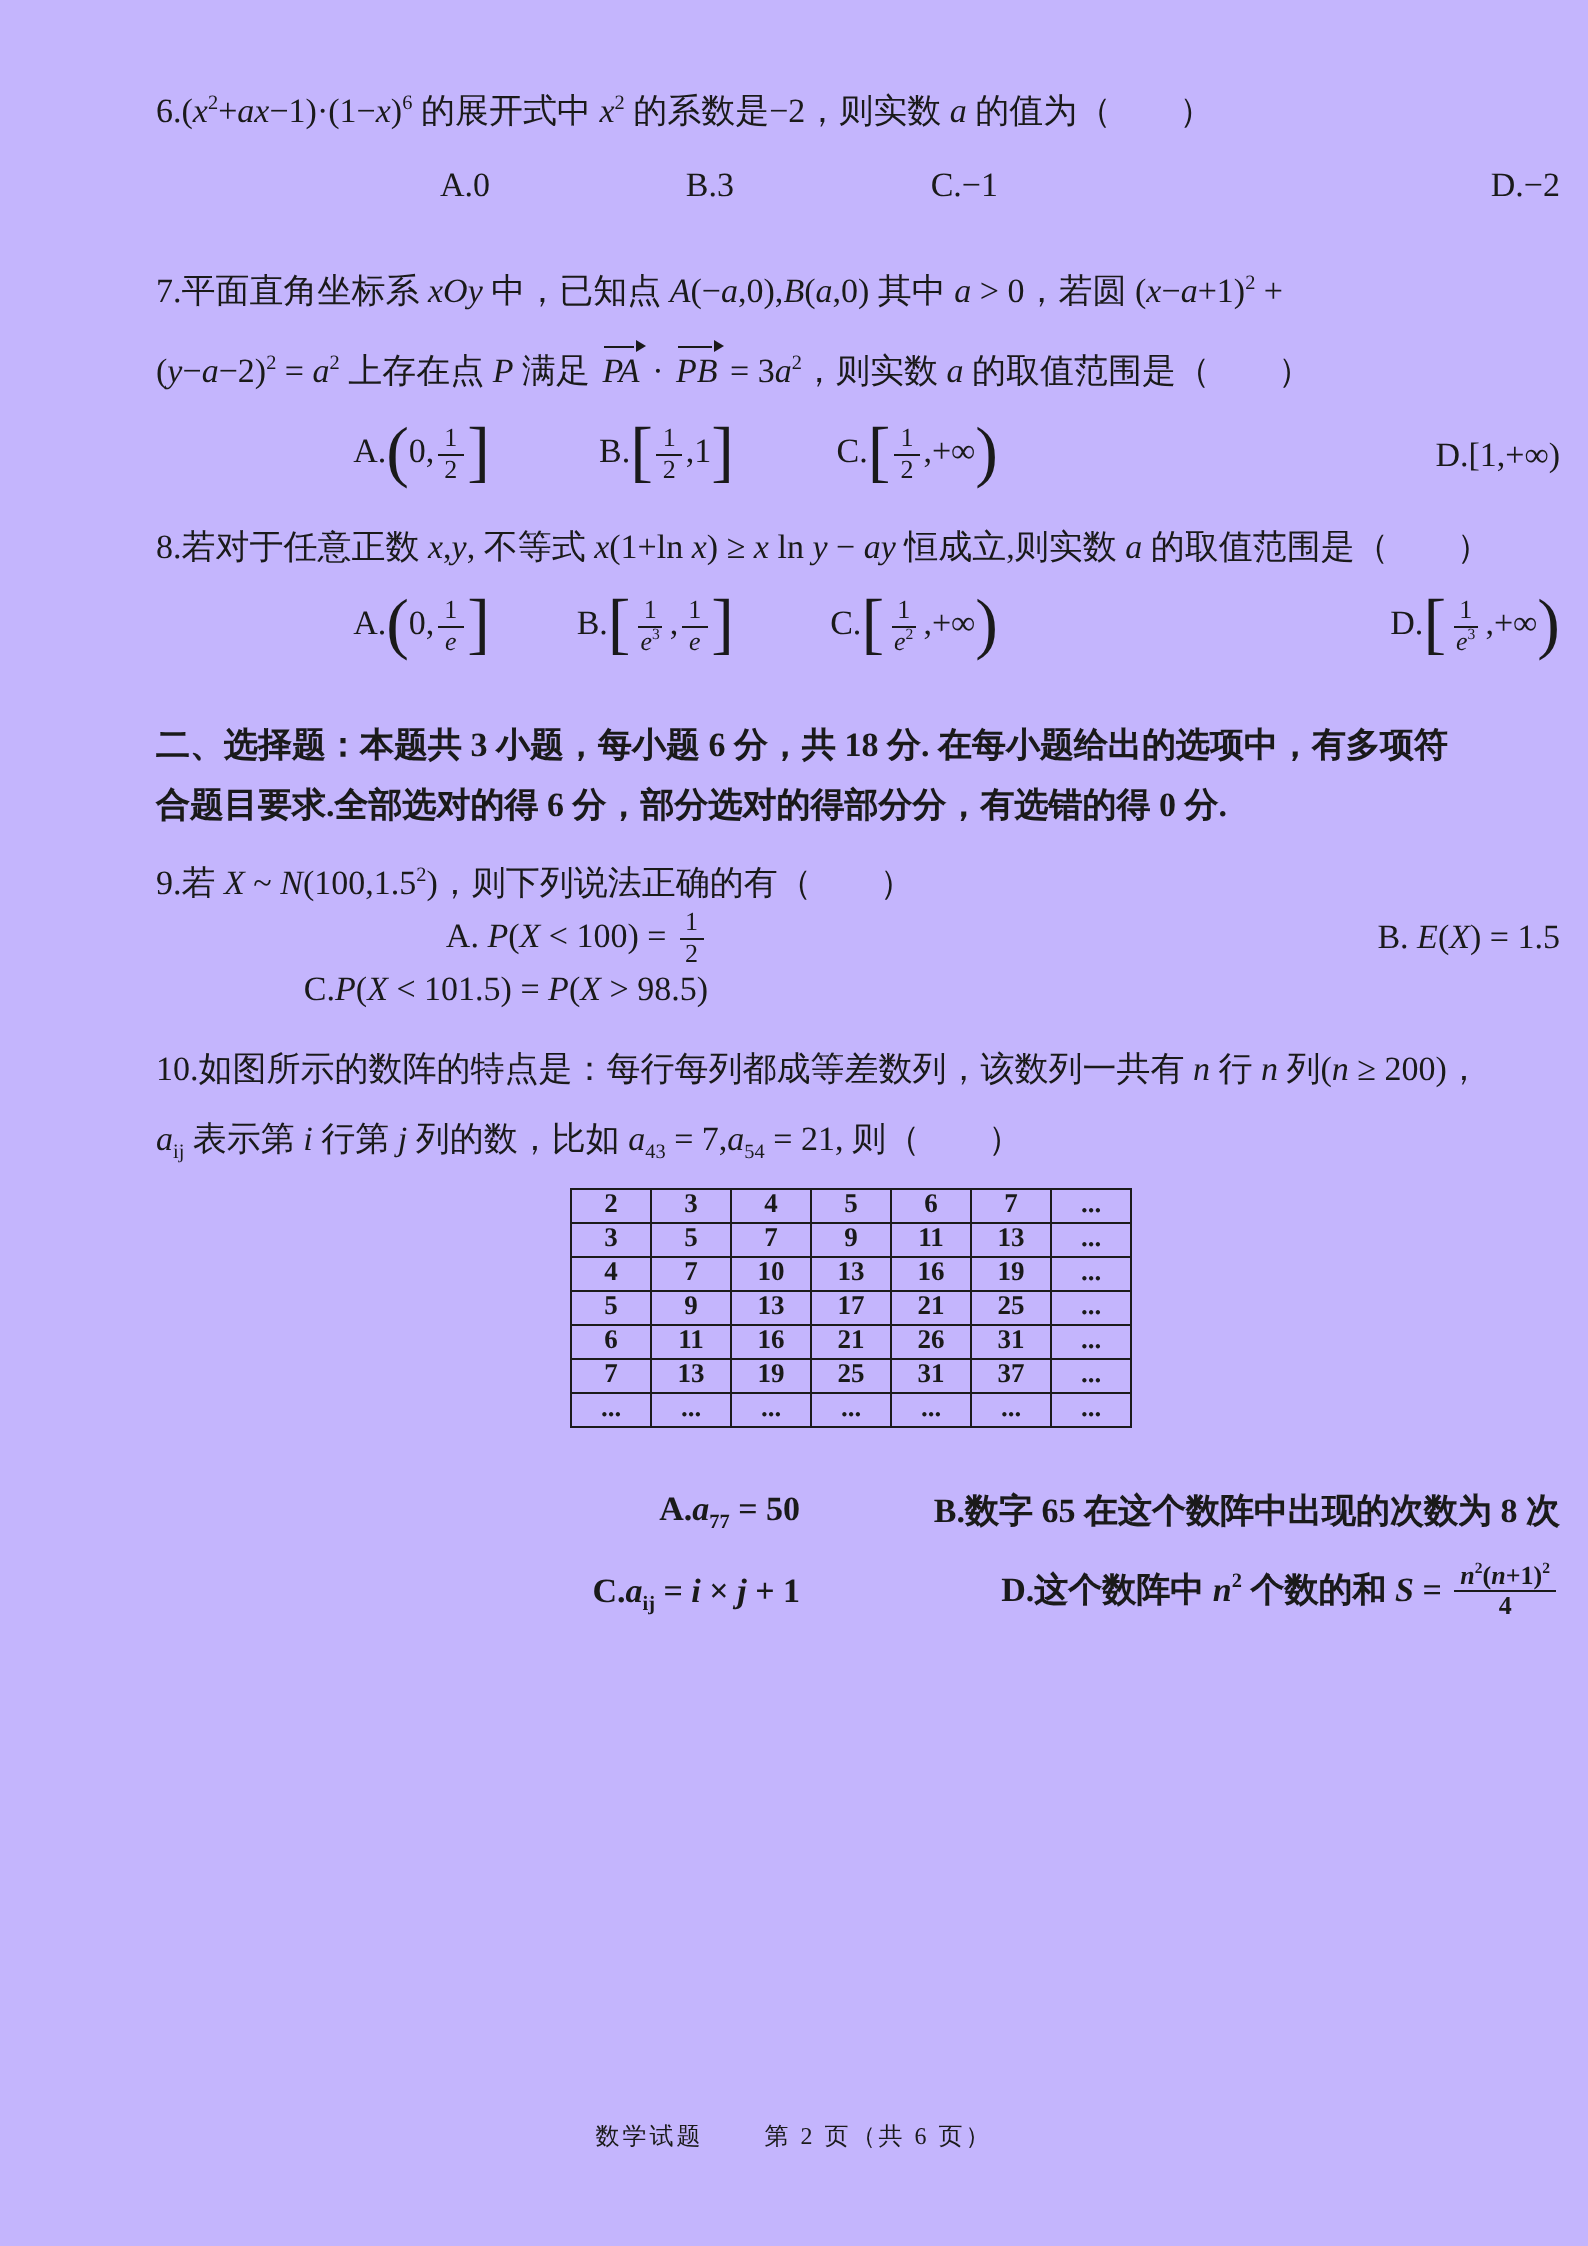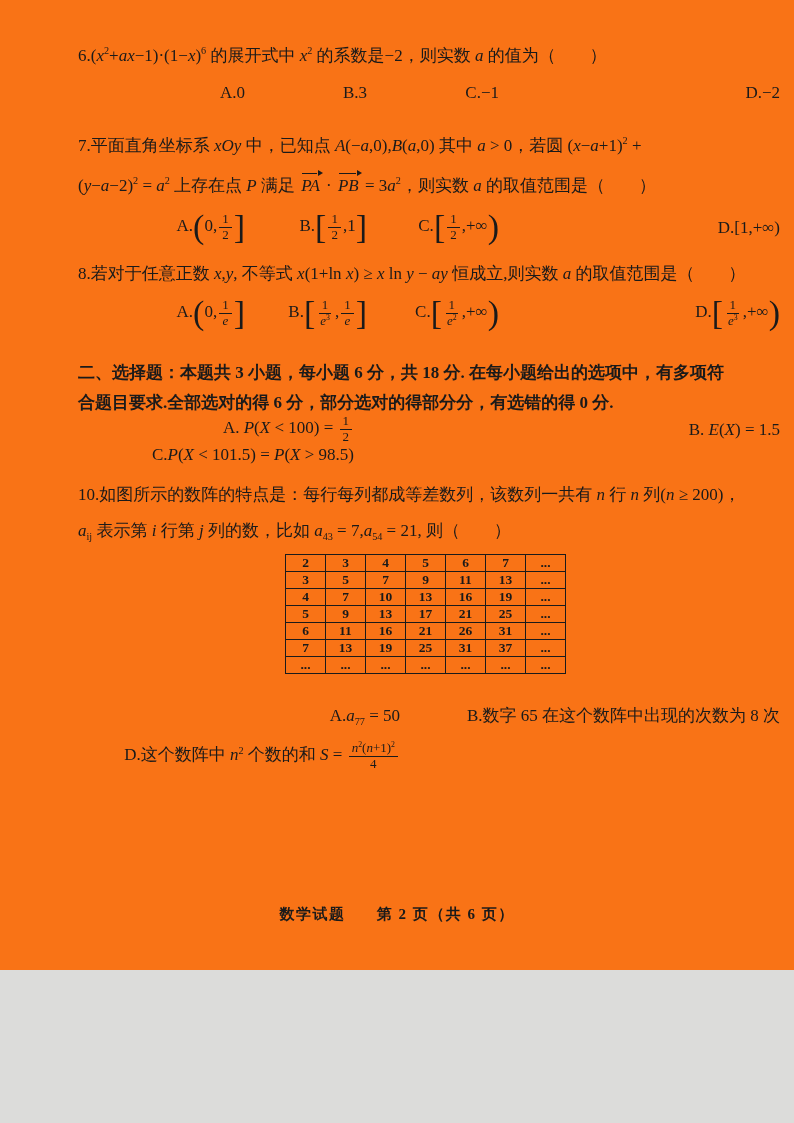--- a/index.html
+++ b/index.html
@@ -1,45 +1,45 @@
 <!DOCTYPE html>
 <html><head>
 <meta charset="utf-8">
 <style>
   html,body{margin:0;padding:0;background:#dcdcda;}
-  .page{width:794px;height:970px;position:relative;background:#f97316;
+  .page{width:794px;height:1123px;position:relative;background:#c4b5fd;
         font-family:"Liberation Serif","DejaVu Serif",serif;color:#1a1a1a;overflow:hidden;}
   .content{padding:44px 14px 0 78px;}
   .stem{font-size:17px;line-height:1.38;white-space:nowrap;}
   .sec{font-weight:700;}
   .optrow{display:grid;align-items:center;font-size:17px;text-align:right;}
   .opts4{grid-template-columns:167px 122px 132px auto;}
   .opts2{grid-template-columns:276px auto;}
-  .opts2w{grid-template-columns:322px auto;}
+  .opts2w{grid-template-columns:322px auto;font-weight:bold;}
   .opt{white-space:nowrap;}
   .it{font-style:italic;font-family:"Liberation Serif","DejaVu Serif",serif;}
   sup{font-size:60%;vertical-align:super;line-height:0;}
   sub{font-size:60%;vertical-align:sub;line-height:0;margin-top:20px;}
   .frac{display:inline-flex;flex-direction:column;align-items:center;vertical-align:middle;
         margin:0 2px;line-height:1.15;font-size:13px;}
   .frac .fn{padding:0 3px;border-bottom:1.4px solid #1a1a1a;}
   .frac .fd{padding:0 3px;}
   .bigb{font-size:200%;line-height:.95;vertical-align:middle;display:inline-block;}
   .vec{font-style:italic;position:relative;margin:0 2px;}
   .vec::before{content:'';position:absolute;left:1px;right:3px;top:-3px;border-top:1.4px solid #1a1a1a;}
   .vec::after{content:'';position:absolute;right:-3px;top:-6px;width:0;height:0;
         border-left:5px solid #1a1a1a;border-top:3px solid transparent;border-bottom:3px solid transparent;}
   .grid{border-collapse:collapse;margin:12px 0 0 207px;}
   .grid td{border:1.5px solid #1b1b1b;width:39px;height:15px;text-align:center;
         font-size:13.5px;font-weight:700;padding:0 0 1px 0;line-height:1;}
   .mt16{margin-top:16px}.mt20{margin-top:31px}.mt14{margin-top:14px}.mt12{margin-top:12px}
   .mt10{}.mt18{margin-top:18px}.mt22{margin-top:32px}.mt6{margin-top:6px}
   .mt30{margin-top:30px}
-  .footer{position:absolute;left:0;right:0;bottom:46px;text-align:center;font-size:15px;
-        font-weight:700;letter-spacing:1.5px;}
+  .footer{position:absolute;left:0;right:0;bottom:46px;text-align:center;font-size:12px;
+        font-weight:400;letter-spacing:1.5px;}
   .footer .t{margin-right:26px;}
 </style>
 </head>
 <body>
 
 <div class="page">
   <div class="content">
 
     <div class="stem"><span>6.(</span><span class="it">x</span><sup>2</sup><span>+</span><span class="it">ax</span><span>−1)·(1−</span><span class="it">x</span><span>)</span><sup>6</sup><span> 的展开式中 </span><span class="it">x</span><sup>2</sup><span> 的系数是−2，则实数 </span><span class="it">a</span><span> 的值为（　　）</span></div>
     <div class="optrow opts4 mt16">
@@ -86,20 +86,21 @@
           </span><span>,+∞</span><span class="bigb">)</span></span>
       <span class="opt"><span>D.</span><span class="bigb">[</span><span class="frac">
             <span class="fn"><span>1</span></span>
             <span class="fd"><span class="it">e</span><sup>3</sup></span>
           </span><span>,+∞</span><span class="bigb">)</span></span>
     </div>
 
     <div class="stem sec mt22">二、选择题：本题共 3 小题，每小题 6 分，共 18 分. 在每小题给出的选项中，有多项符</div>
     <div class="stem sec mt6">合题目要求.全部选对的得 6 分，部分选对的得部分分，有选错的得 0 分.</div>
 
+    <div class="stem mt16"><span>9.若 </span><span class="it">X</span><span> ~ </span><span class="it">N</span><span>(100,1.5</span><sup>2</sup><span>)，则下列说法正确的有（　　）</span></div>
     <div class="optrow opts2 mt10">
       <span class="opt"><span>A.  </span><span class="it">P</span><span>(</span><span class="it">X</span><span> &lt; 100) = </span><span class="frac">
             <span class="fn"><span>1</span></span>
             <span class="fd"><span>2</span></span>
           </span></span>
       <span class="opt"><span>B.  </span><span class="it">E</span><span>(</span><span class="it">X</span><span>) = 1.5</span></span>
     </div>
     <div class="optrow opts2 mt10">
       <span class="opt"><span>C.</span><span class="it">P</span><span>(</span><span class="it">X</span><span> &lt; 101.5) = </span><span class="it">P</span><span>(</span><span class="it">X</span><span> &gt; 98.5)</span></span>
     </div>
@@ -173,20 +174,21 @@
             <td>...</td>
           </tr>
         </tbody>
     </table>
 
     <div class="optrow opts2w mt30">
       <span class="opt"><span>A.</span><span class="it">a</span><sub>77</sub><span> = 50</span></span>
       <span class="opt"><span>B.数字 65 在这个数阵中出现的次数为 8 次</span></span>
     </div>
     <div class="optrow opts2w mt14">
+      <span class="opt"><span>C.</span><span class="it">a</span><sub>ij</sub><span> = </span><span class="it">i</span><span> × </span><span class="it">j</span><span> + 1</span></span>
       <span class="opt"><span>D.这个数阵中 </span><span class="it">n</span><sup>2</sup><span> 个数的和 </span><span class="it">S</span><span> = </span><span class="frac">
             <span class="fn"><span class="it">n</span><sup>2</sup><span>(</span><span class="it">n</span><span>+1)</span><sup>2</sup></span>
             <span class="fd"><span>4</span></span>
           </span></span>
     </div>
 
   </div>
 
   <div class="footer">
     <span class="t">数学试题</span>

